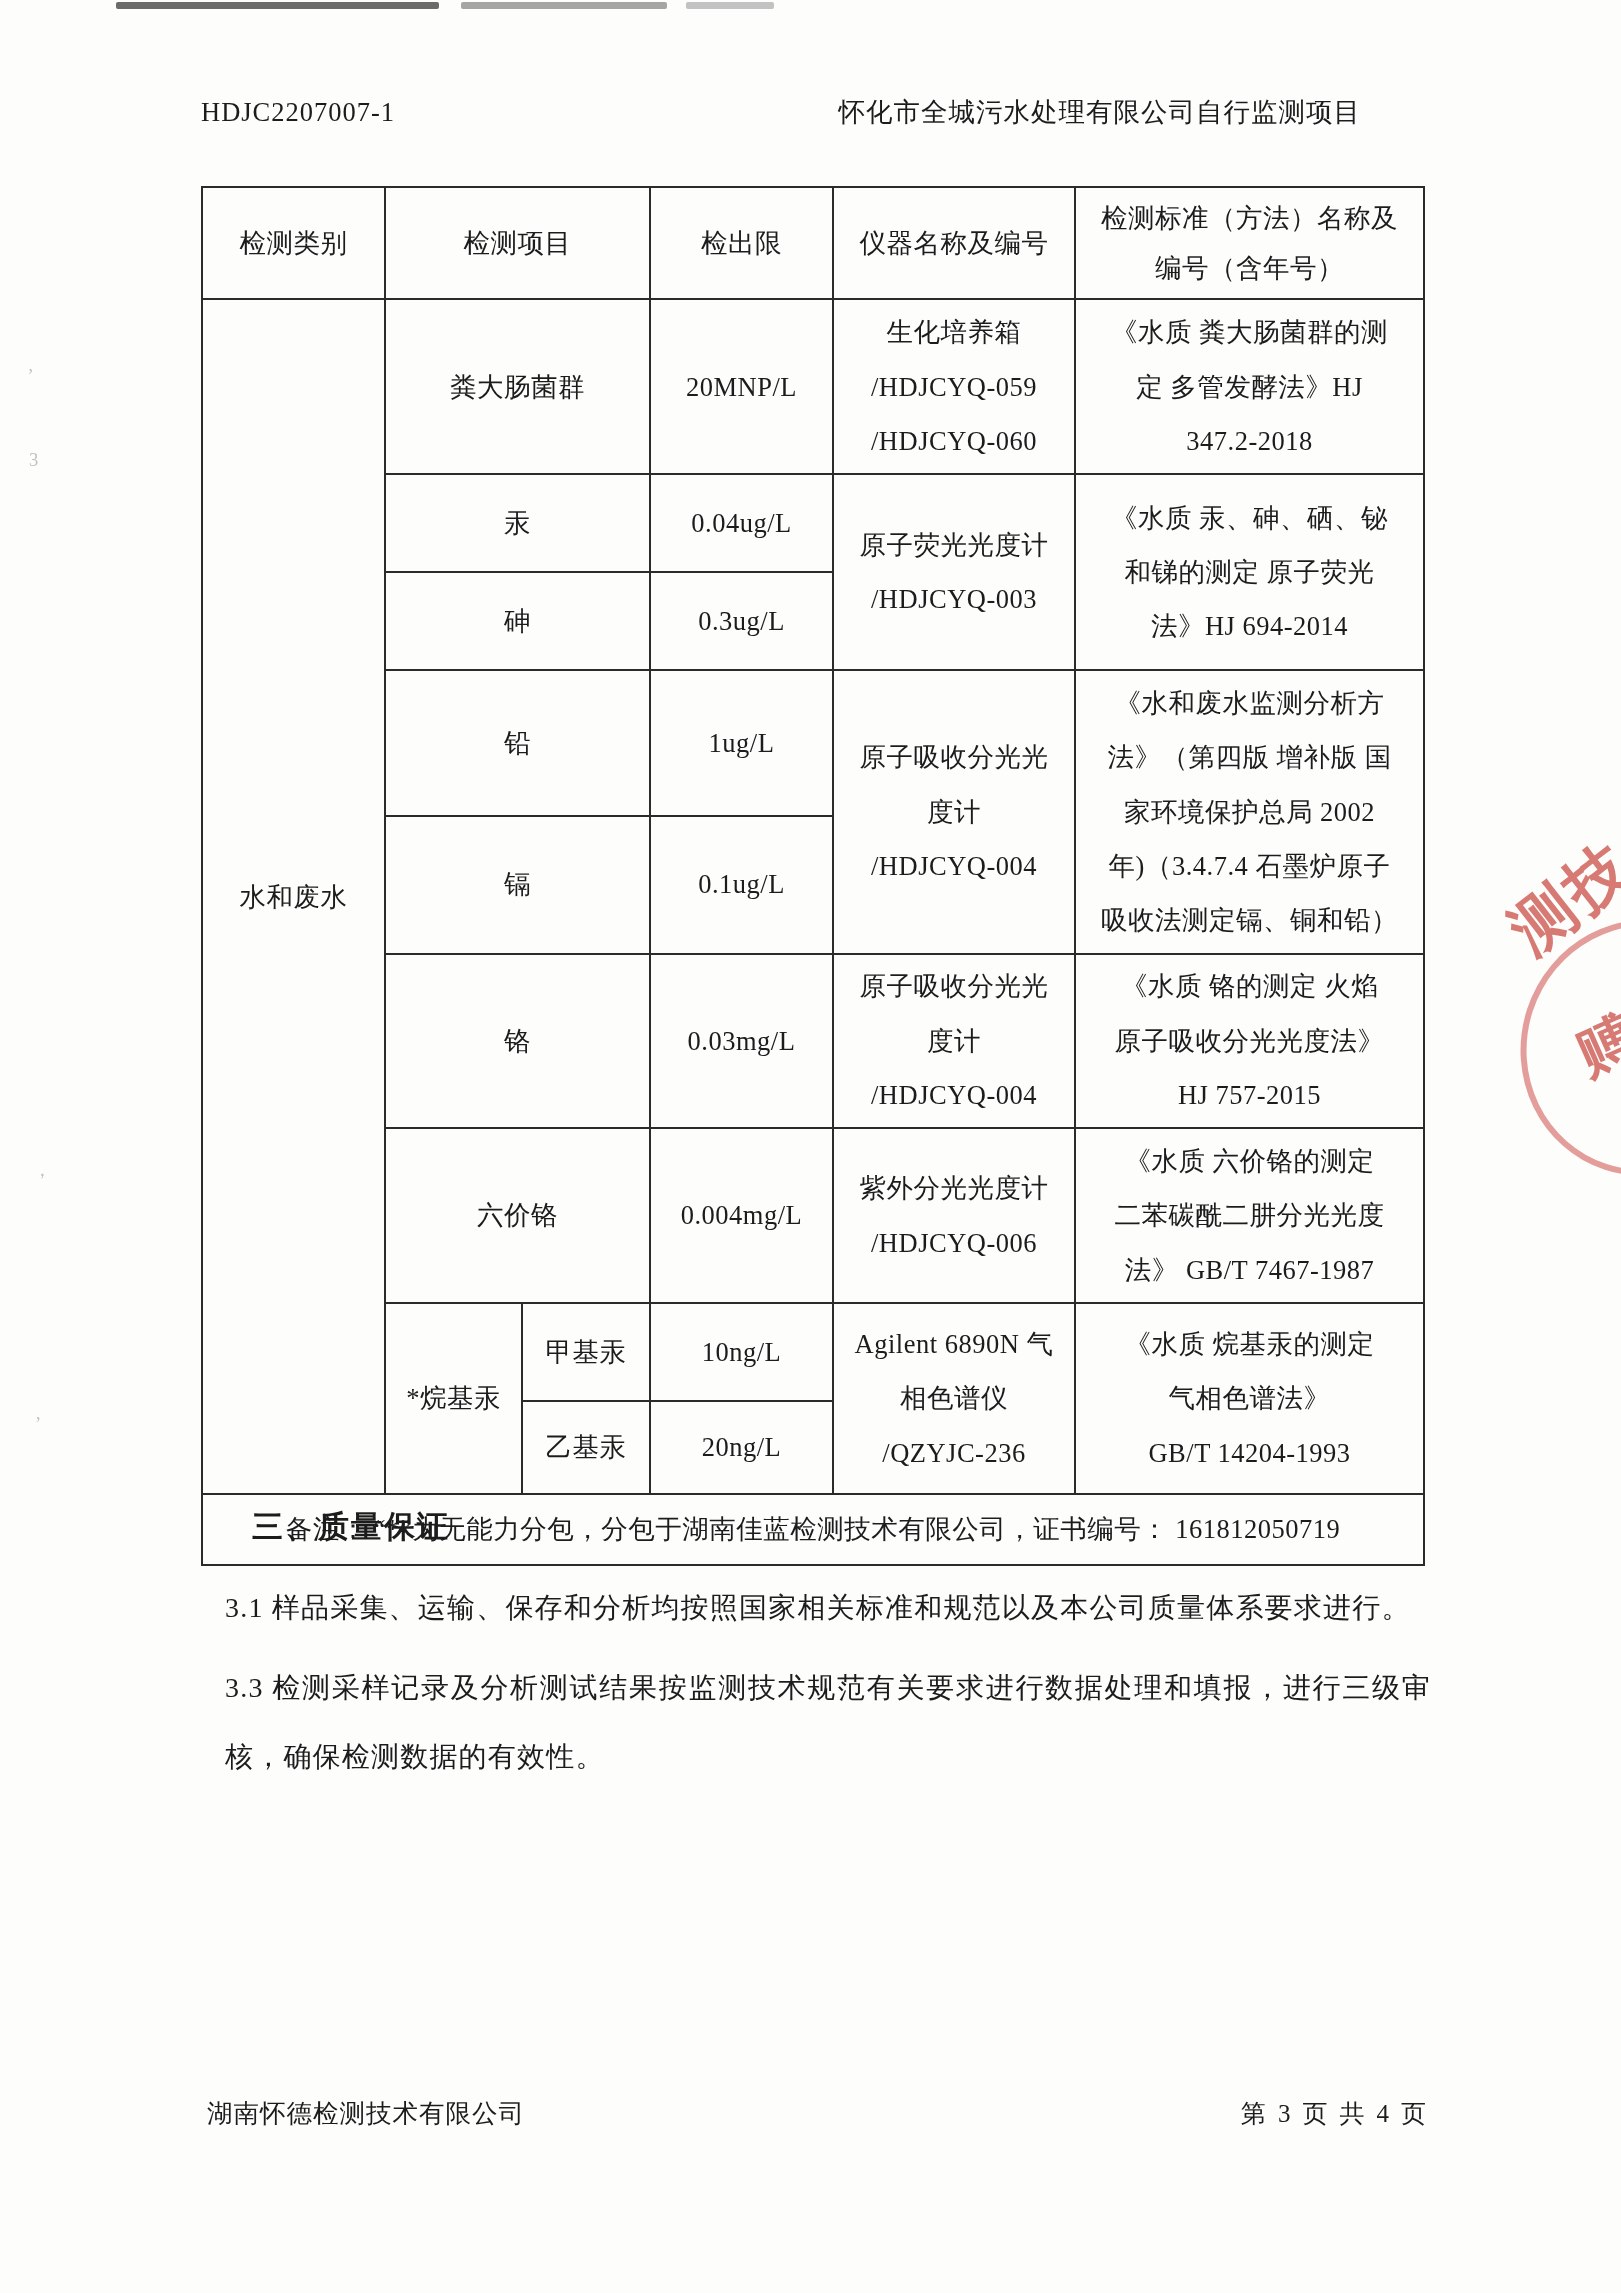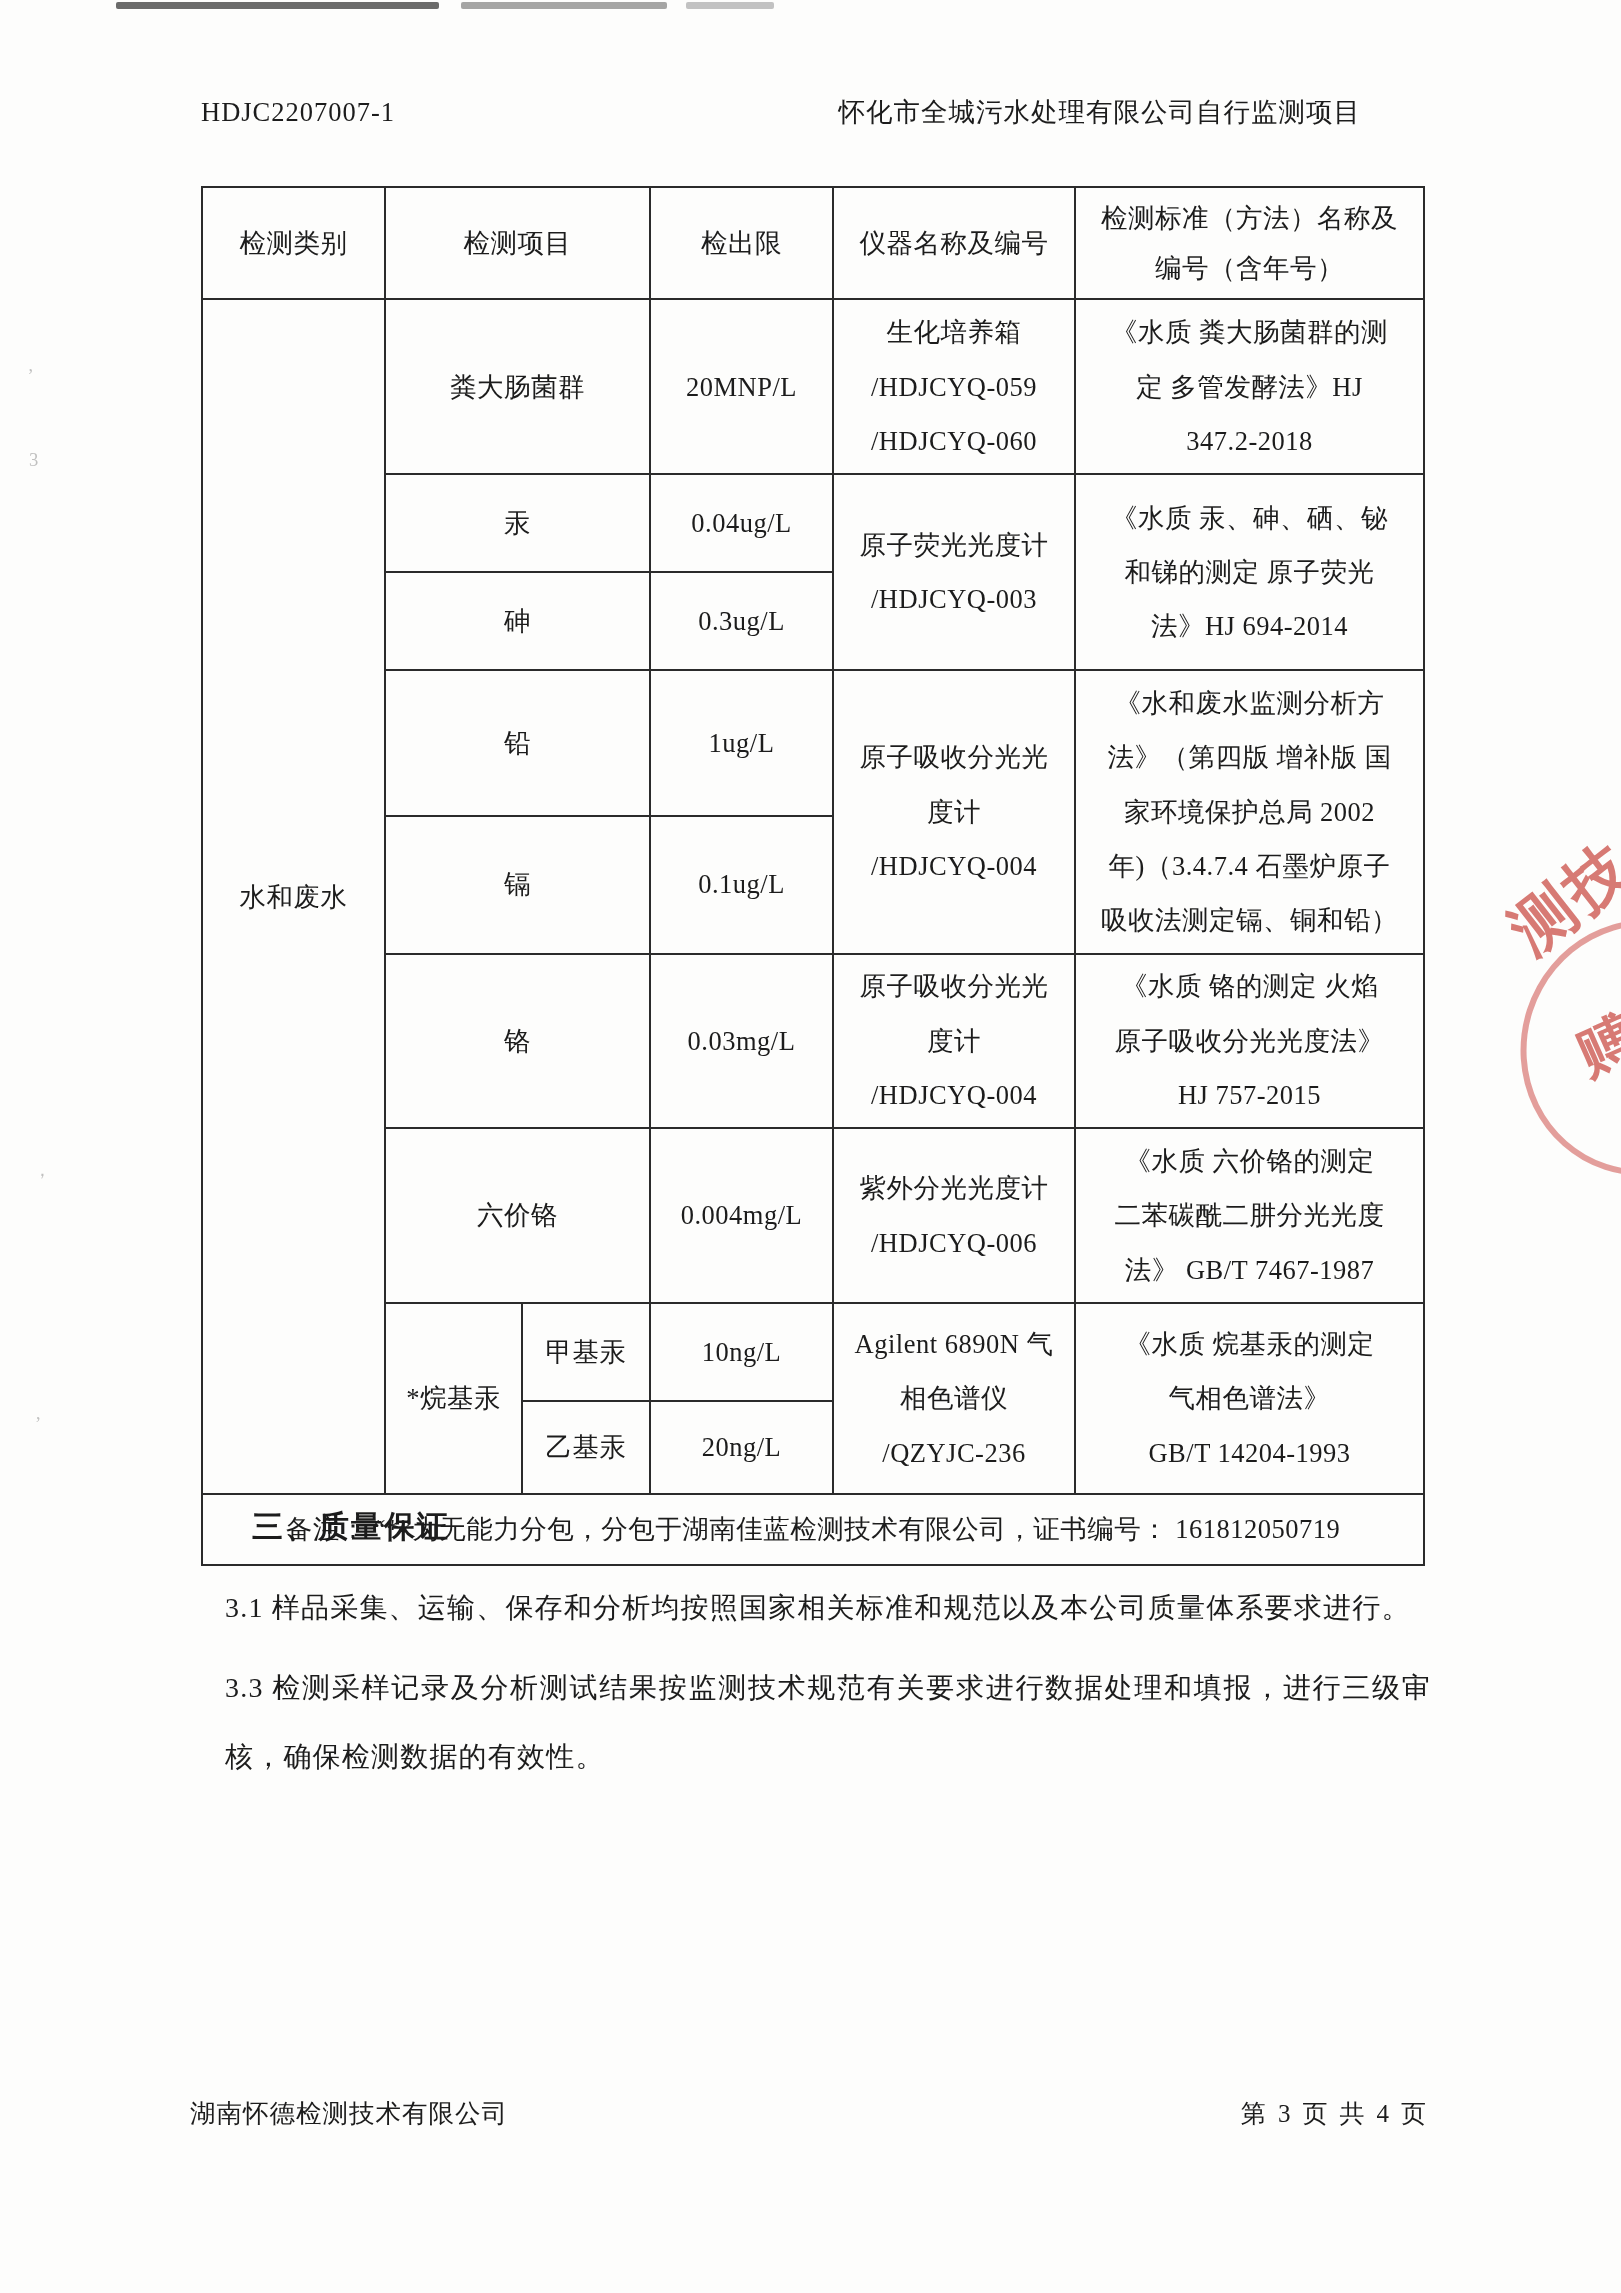--- a/index.html
+++ b/index.html
@@ -44,21 +44,21 @@
   .section{position:absolute;top:1506px;left:213px;width:1230px;}
   .section h3{
     margin:0 0 25.5px 39px;
     font-size:31px;font-weight:700;letter-spacing:2px;
   }
   .section p{
     margin:12px;font-size:28px;line-height:2.45;
     text-align:justify;letter-spacing:1.2px;
   }
   .footer{
-    position:absolute;top:2096px;left:190px;right:192px;
+    position:absolute;top:2096px;left:207px;right:192px;
     display:flex;justify-content:space-between;align-items:baseline;
     font-size:25.5px;letter-spacing:1px;
   }
   .footer .pageno{font-size:25px;letter-spacing:2.9px;}
 
   
   .stamp-arc{
     position:absolute;right:-147px;top:919px;
     width:235px;height:245px;border-radius:50%;
     border:6.9px solid rgba(205,80,74,.55);

